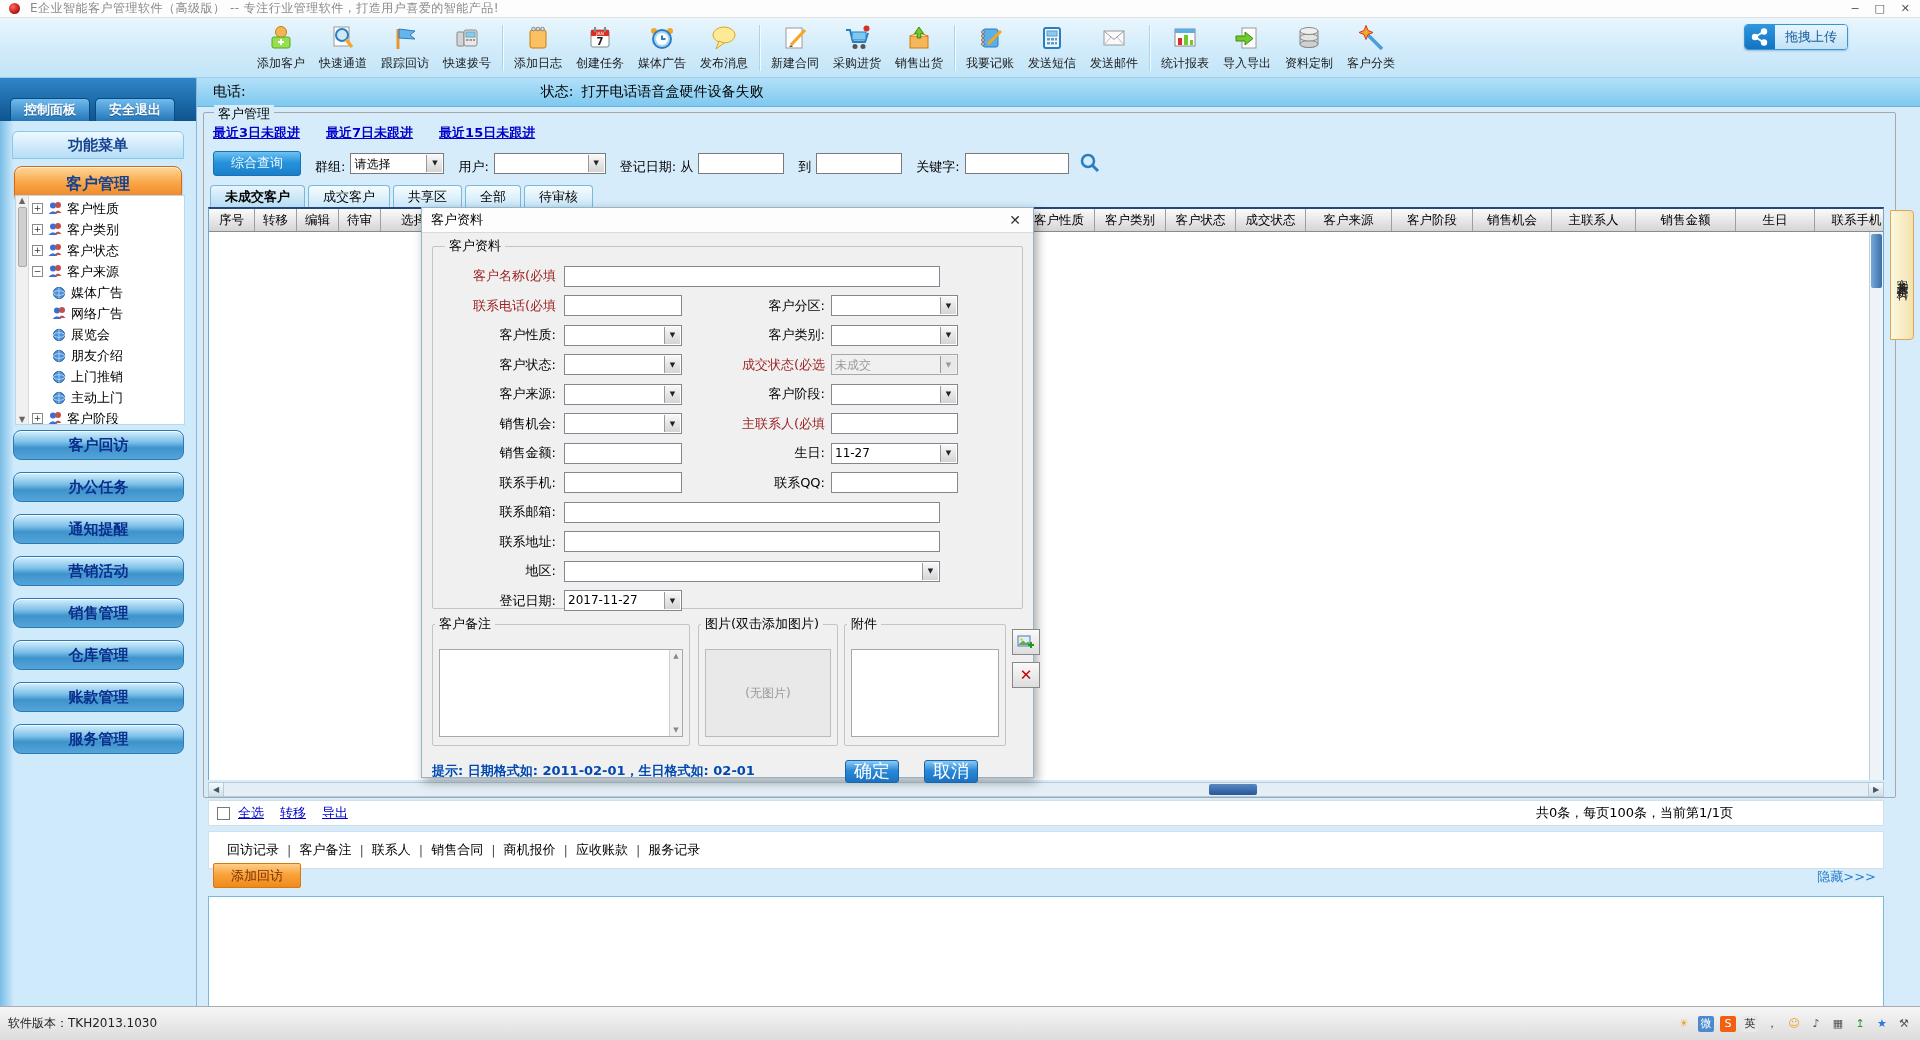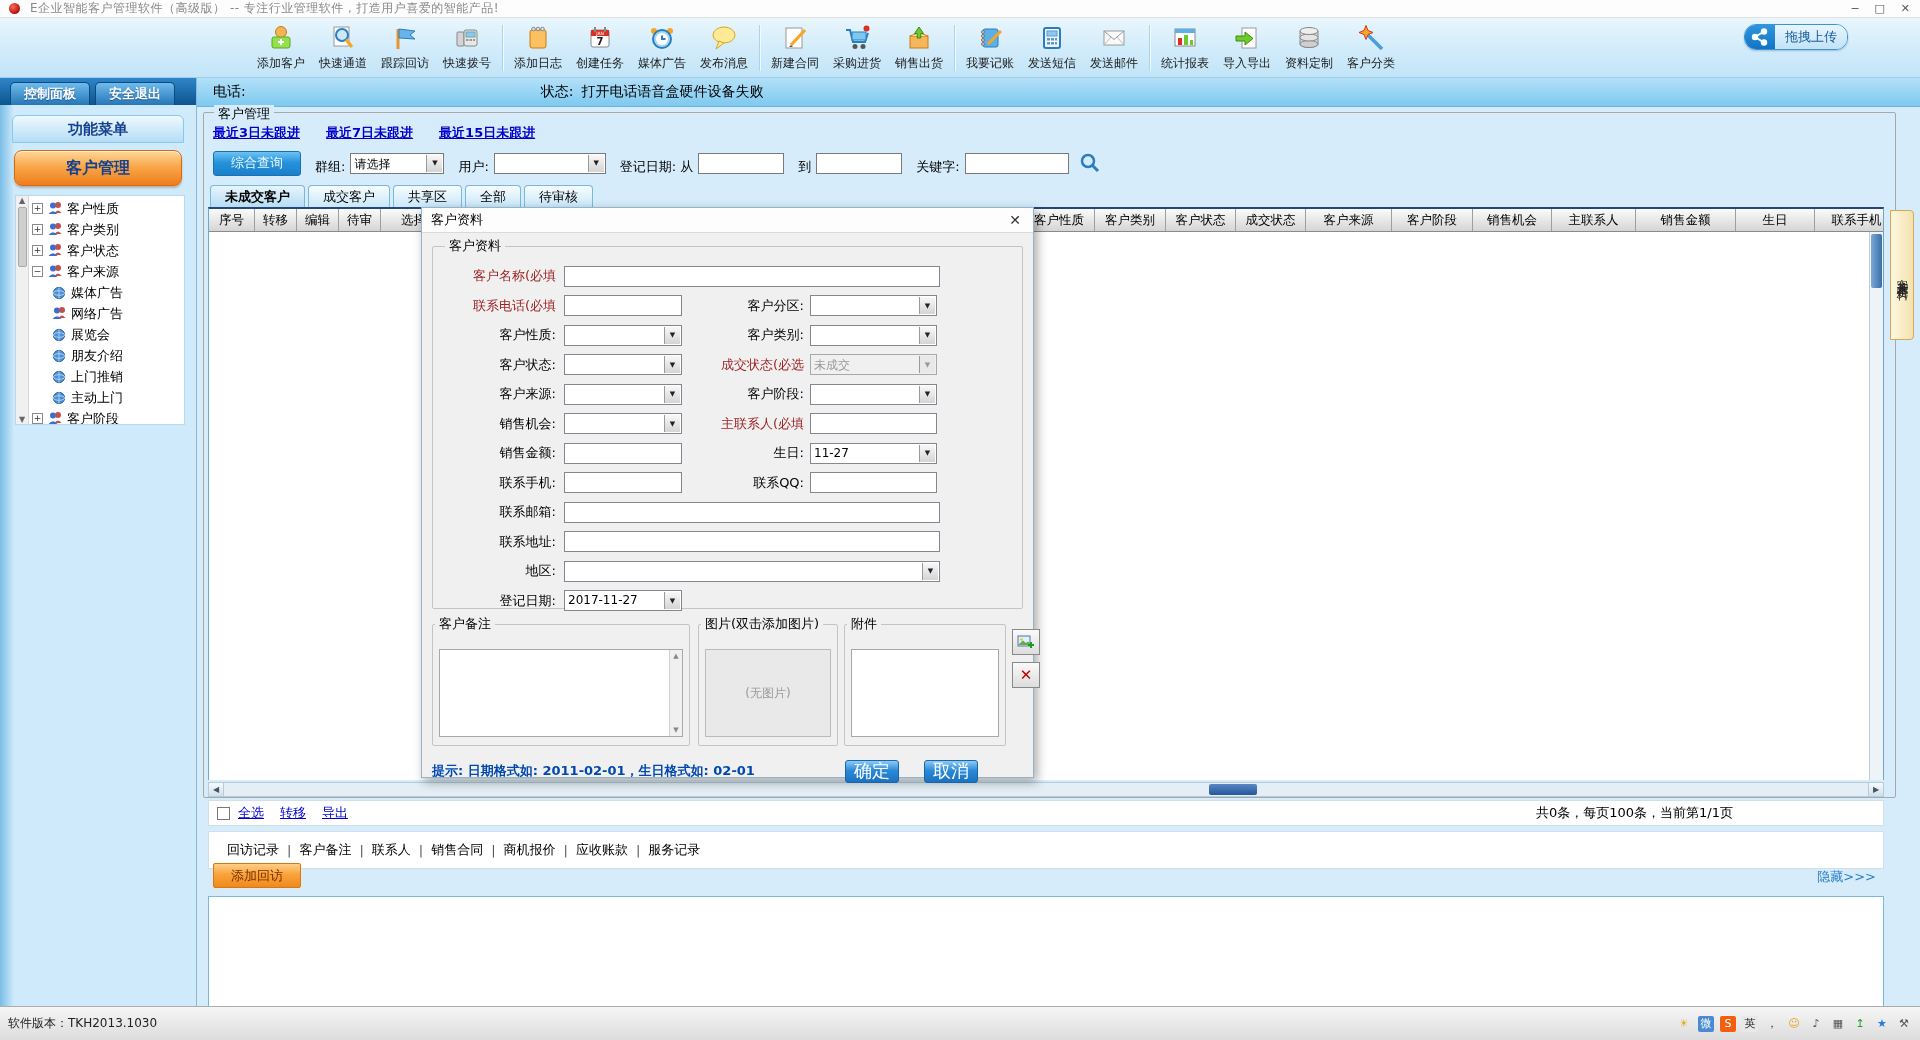--- a/index.html
+++ b/index.html
@@ -13,27 +13,27 @@
 #wincontrols{margin-left:auto;display:flex;align-items:center;gap:16px;padding-right:10px}
 #wincontrols span{color:#555;font-size:11px;cursor:default;line-height:16px}
 
 
 #toolbar{position:absolute;left:0;top:18px;width:1920px;height:60px;background:linear-gradient(#e9f6fd,#cfeafa 60%,#c2e5f8);border-bottom:1px solid #9fcbe8;display:flex;align-items:center}
 #tbitems{display:flex;align-items:center;height:100%;padding-left:250px}
 .tbitem{width:62px;height:56px;display:flex;flex-direction:column;align-items:center;justify-content:center;cursor:pointer}
 .tbicon{width:30px;height:30px;display:flex;align-items:center;justify-content:center}
 .tblabel{font-size:12px;color:#1a1a1a;margin-top:2px;white-space:nowrap}
 .tbsep{width:1px;height:46px;background:#a8d4ee;margin:0 4px;box-shadow:1px 0 0 #f2fafe}
-#uploadbtn{position:absolute;right:72px;top:6px;height:26px;display:flex;align-items:center;border:1px solid #3d93d0;border-radius:12px;overflow:hidden;cursor:pointer;box-shadow:0 1px 2px rgba(0,60,120,.25)}
+#uploadbtn{position:absolute;right:72px;top:6px;height:26px;display:flex;align-items:center;border:1px solid #3d93d0;border-radius:4px;overflow:hidden;cursor:pointer;box-shadow:0 1px 2px rgba(0,60,120,.25)}
 #uploadbtn .upbox{width:30px;height:26px;background:linear-gradient(#2f97e0,#1272c2);display:flex;align-items:center;justify-content:center}
 #uploadbtn .uptext{height:26px;display:flex;align-items:center;padding:0 10px;background:linear-gradient(#eaf6fe,#bfe2f7);color:#1a5c9a;font-size:13px}
 
 
 #sidebar{position:absolute;left:0;top:78px;width:197px;bottom:21px;background:linear-gradient(90deg,#79bde6,#cfeafb 14px,#cfeafb);border-right:1px solid #8ab8d8}
-#sidetabs{height:27px;background:linear-gradient(#2f85c8,#0d548f);display:flex;align-items:flex-end;gap:5px;padding:0 0 0 10px}
+#sidetabs{height:43px;background:linear-gradient(#2f85c8,#0d548f);display:flex;align-items:flex-end;gap:5px;padding:0 0 0 10px}
 .sidetab{height:23px;padding:0 13px;display:flex;align-items:center;color:#fff;font-weight:bold;font-size:13px;background:linear-gradient(#6fbbee,#2676b8);border:1px solid #0c4a80;border-bottom:none;border-radius:5px 5px 0 0;cursor:pointer;text-shadow:0 1px 1px rgba(0,40,80,.5)}
 #menutitle{margin:10px 12px 0 12px;height:28px;background:linear-gradient(#eef9ff,#b5ddf6);border:1px solid #8cc6ea;border-radius:6px 6px 0 0;display:flex;align-items:center;justify-content:center;color:#16418e;font-weight:bold;font-size:15px}
 #primarybtn{margin:7px 14px 0 14px;height:36px;background:linear-gradient(#ffd79a,#f9a84a 45%,#ef7d1d);border:1px solid #d8690f;border-radius:8px;display:flex;align-items:center;justify-content:center;color:#16418e;font-weight:bold;font-size:16px;cursor:pointer;box-shadow:inset 0 1px 0 rgba(255,255,255,.7),0 2px 2px rgba(120,60,0,.3)}
 #treewrap{position:absolute;left:15px;top:117px;width:170px;height:230px;background:#fff;border:1px solid #b9d8ec;display:flex;overflow:hidden}
 #treescroll{width:13px;background:#f0f0f0;border-right:1px solid #d8d8d8;display:flex;flex-direction:column;justify-content:space-between;align-items:center;font-size:8px;color:#666}
 #treescroll .thumb{width:9px;height:60px;background:#cfcfcf;border:1px solid #aaa;border-radius:2px;margin-top:2px}
 #tree{flex:1;padding-top:2px;overflow:hidden}
 .trow{height:21px;display:flex;align-items:center;cursor:pointer;white-space:nowrap}
 .trow .toggle{width:11px;height:11px;border:1px solid #8a8a8a;background:#fff;font-size:9px;line-height:9px;text-align:center;color:#333;margin:0 4px 0 3px;flex:none}
 .trow.child{padding-left:22px}
@@ -95,21 +95,21 @@
 
 #dialog{position:absolute;left:421px;top:207px;width:613px;height:571px;background:#f0f0f0;border:1px solid #94b4cc;box-shadow:3px 4px 10px rgba(0,0,0,.35);z-index:50}
 #dlgtitle{height:25px;background:#fdfdfd;border-bottom:1px solid #dadada;display:flex;align-items:center;padding:0 9px;font-size:13px}
 #dlgclose{margin-left:auto;font-size:14px;color:#333;cursor:pointer;padding:0 3px}
 #dlgbody{padding:4px 10px}
 #dlgfs{border:1px solid #c4c4c4;border-radius:2px;padding:10px 0 4px 10px;height:372px}
 #dlgfs legend,.bgrp legend{font-size:13px;padding:0 4px;margin-left:2px}
 .frow{display:flex;align-items:center;height:22px;margin-bottom:7.5px}
 .flbl{width:121px;text-align:right;padding-right:8px;font-size:13px;white-space:nowrap;flex:none}
 .flbl.req{color:#9c2323}
-.flbl2{width:128px;text-align:right;padding-right:6px;font-size:13px;white-space:nowrap;flex:none}
+.flbl2{width:149px;text-align:right;padding-right:6px;font-size:13px;white-space:nowrap;flex:none}
 .flbl2.req{color:#9c2323}
 .tbx{height:21px;background:#fff;border:1px solid #828790;flex:none}
 .cbo{position:relative;height:21px;background:#fff;border:1px solid #828790;flex:none}
 .cbo .v{position:absolute;left:3px;top:2px;font-size:12px;white-space:nowrap}
 .cbo .b{position:absolute;right:1px;top:1px;bottom:1px;width:16px;background:linear-gradient(#f8f8f8,#d4d4d4);border-left:1px solid #9a9a9a;font-size:7px;color:#222;display:flex;align-items:center;justify-content:center}
 .cbo.dis{background:#f0f0f0;border-color:#a8a8a8}
 .cbo.dis .v{color:#9a9a9a}
 .cbo.dis .b{background:#e8e8e8;color:#999}
 .w118{width:118px}.w127{width:127px}.w376{width:376px}
 #dlggroups{position:relative;height:133px;margin-top:6px}
@@ -495,20 +495,30 @@
                 <circle cx="6" cy="4.5" r="3" fill="#3a6ed0"></circle>
                 <path d="M1.5 13 Q6 7.5 10.5 13 Z" fill="#3a6ed0"></path>
                 <circle cx="11" cy="4" r="3" fill="#c0504d"></circle>
                 <path d="M7.5 12 Q11 7 14.5 12 Z" fill="#c0504d"></path>
               </svg>
             </span>
             <span class="tlabel">客户阶段</span>
           </div>
         </div>
     </div>
+    <div id="sidebtns">
+        <div class="sbtn">客户回访</div>
+        <div class="sbtn">办公任务</div>
+        <div class="sbtn">通知提醒</div>
+        <div class="sbtn">营销活动</div>
+        <div class="sbtn">销售管理</div>
+        <div class="sbtn">仓库管理</div>
+        <div class="sbtn">账款管理</div>
+        <div class="sbtn">服务管理</div>
+      </div>
   </div>
 
   <div id="content">
     <div id="phonebar">
       <span class="pl">电话:</span>
       <span class="sl">状态:</span>
       <span class="sv">打开电话语音盒硬件设备失败</span>
     </div>
 
     <div id="groupbox">

